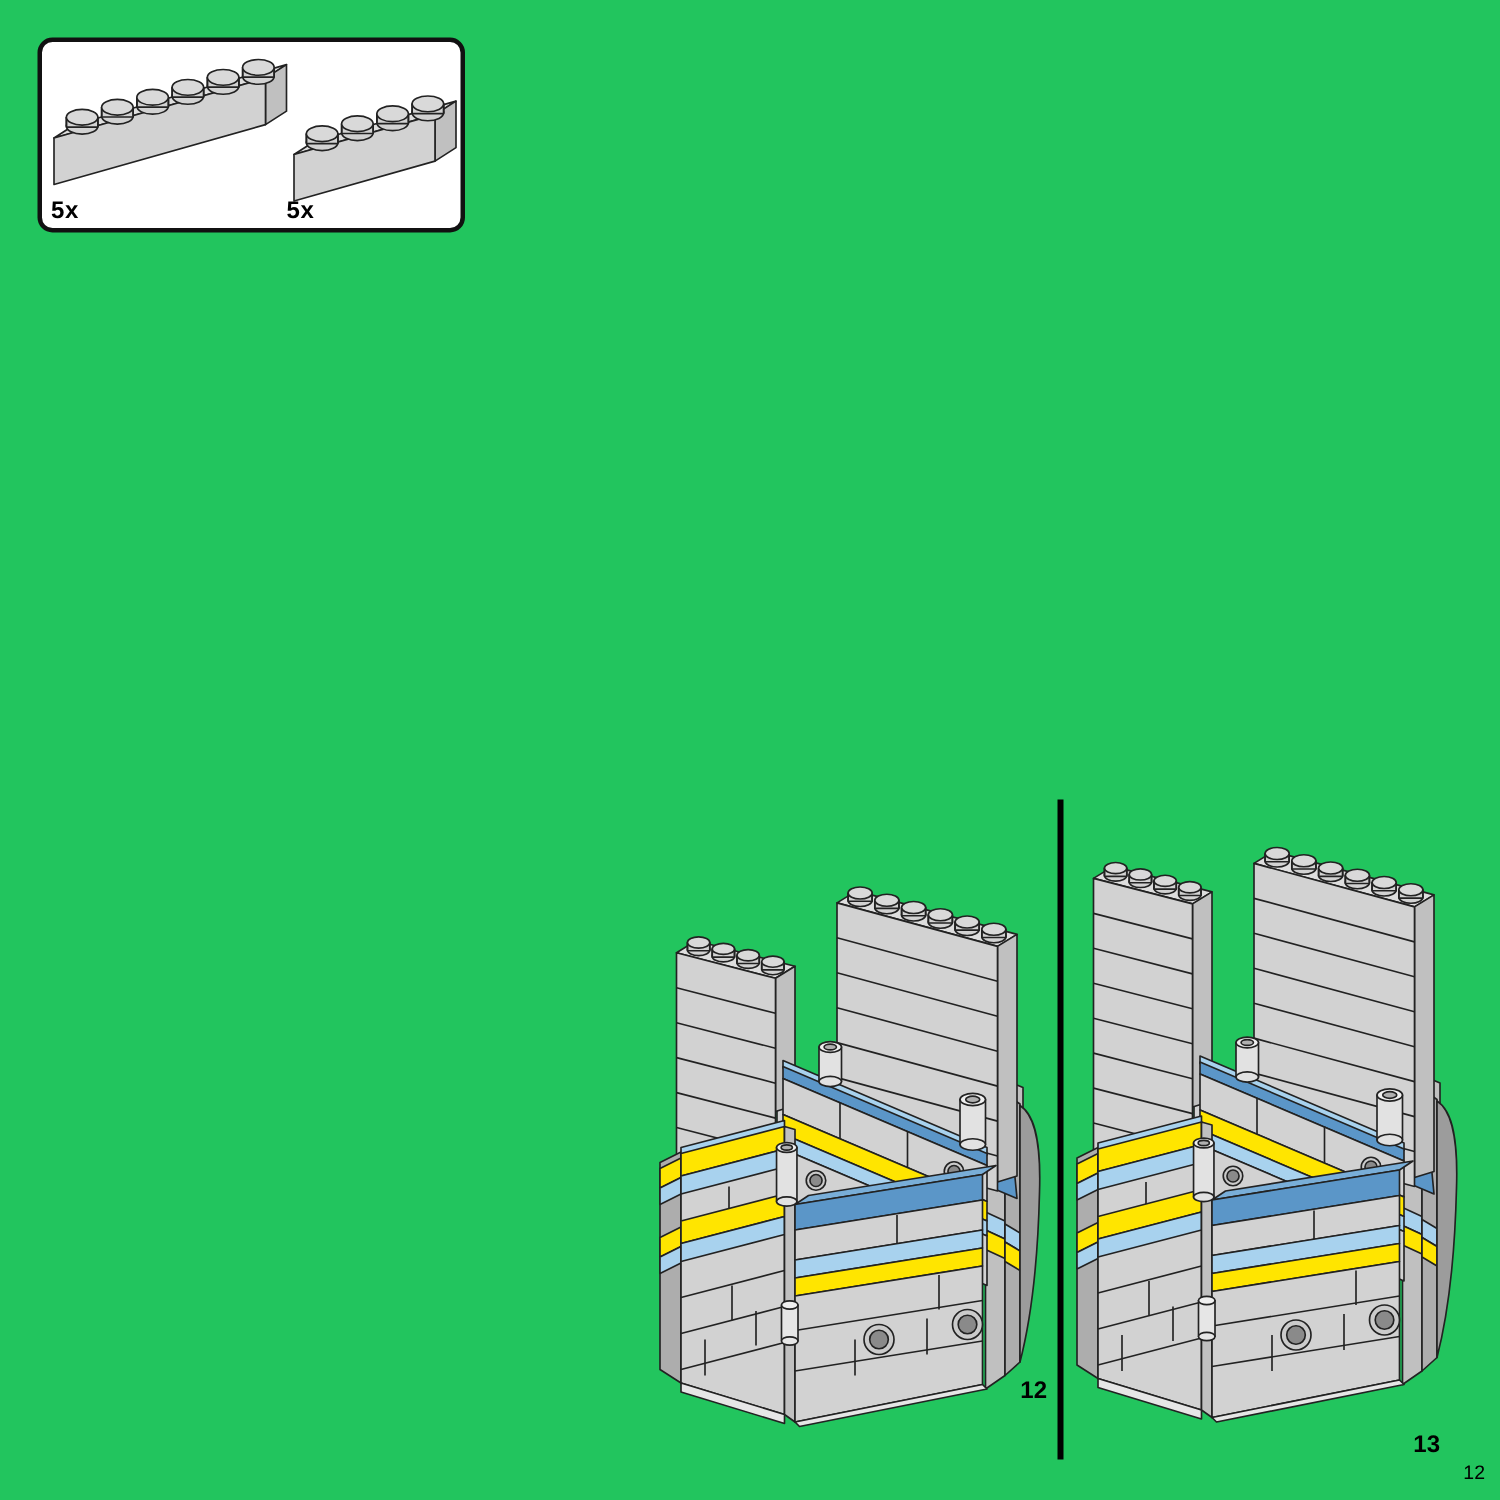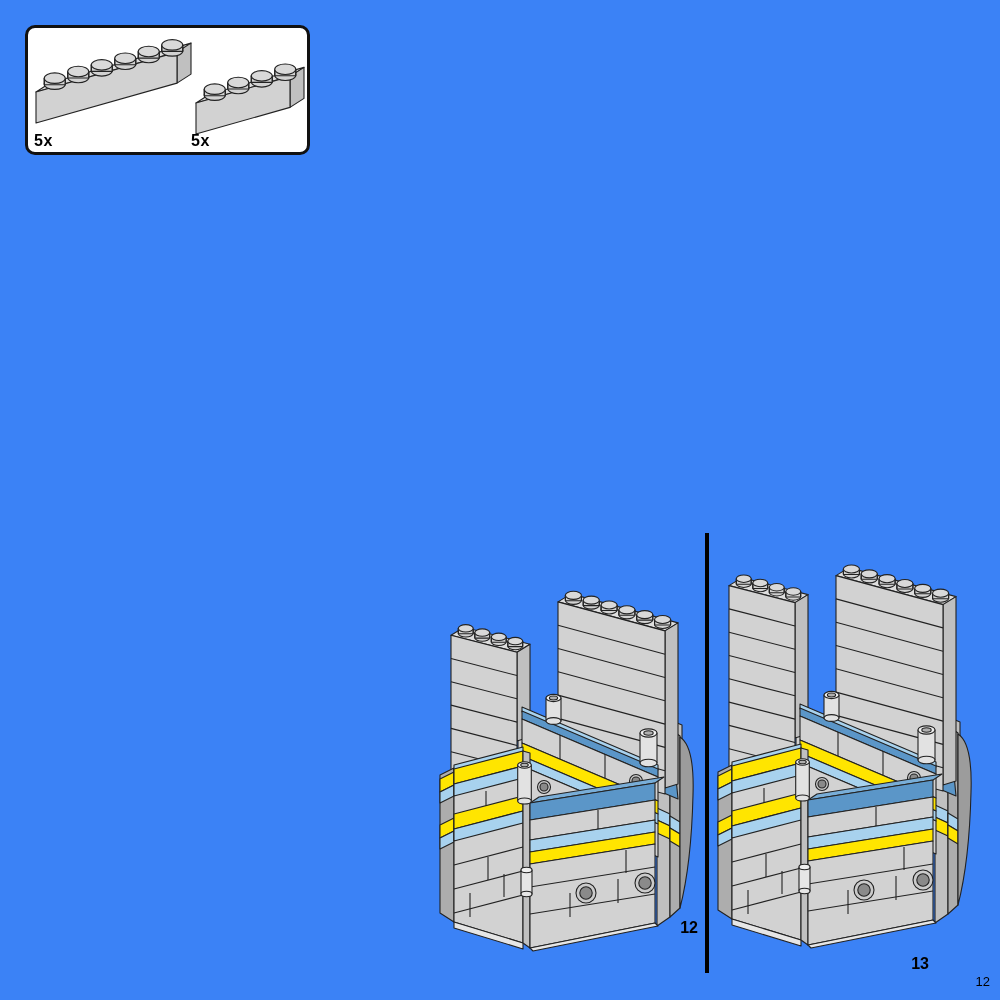--- a/index.html
+++ b/index.html
@@ -1,25 +1,25 @@
 <!DOCTYPE html>
 <html><head>
 <meta charset="utf-8">
 <style>
   html,body{margin:0;padding:0;background:#fff;}
-  .page{position:relative;width:1000px;height:1000px;background:#3b82f6;overflow:hidden;
+  .page{position:relative;width:1000px;height:1000px;background:#22c55e;overflow:hidden;
         font-family:"Liberation Sans", sans-serif;color:#000;}
   .parts-box{position:absolute;left:25px;top:25px;width:279px;height:124px;
              border:3px solid #111;border-radius:10px;background:#fff;}
   .qty-label{position:absolute;font-size:16px;font-weight:bold;letter-spacing:.5px;}
   .qty-1{left:6px;top:104px;}
   .qty-2{left:163px;top:104px;}
   .step-num{position:absolute;font-size:16px;font-weight:bold;width:44px;text-align:right;}
   .step-num-12{left:654px;top:919px;}
-  .step-num-13{left:885px;top:955px;}
+  .step-num-13{left:916px;top:955px;}
   .page-num{position:absolute;left:946px;top:974px;width:44px;text-align:right;
             font-size:13px;font-weight:normal;}
   .divider{position:absolute;left:705px;top:533px;width:4px;height:440px;background:#000;}
   svg polygon, svg line, svg path, svg ellipse, svg circle, svg rect{
     stroke:#222;stroke-width:1.1;stroke-linejoin:round;}
   .asm{position:absolute;}
   #step12-svg{left:430px;top:465px;}
   #step13-svg{left:708px;top:462px;}
   #parts-svg{position:absolute;left:0;top:0;}
 </style>

